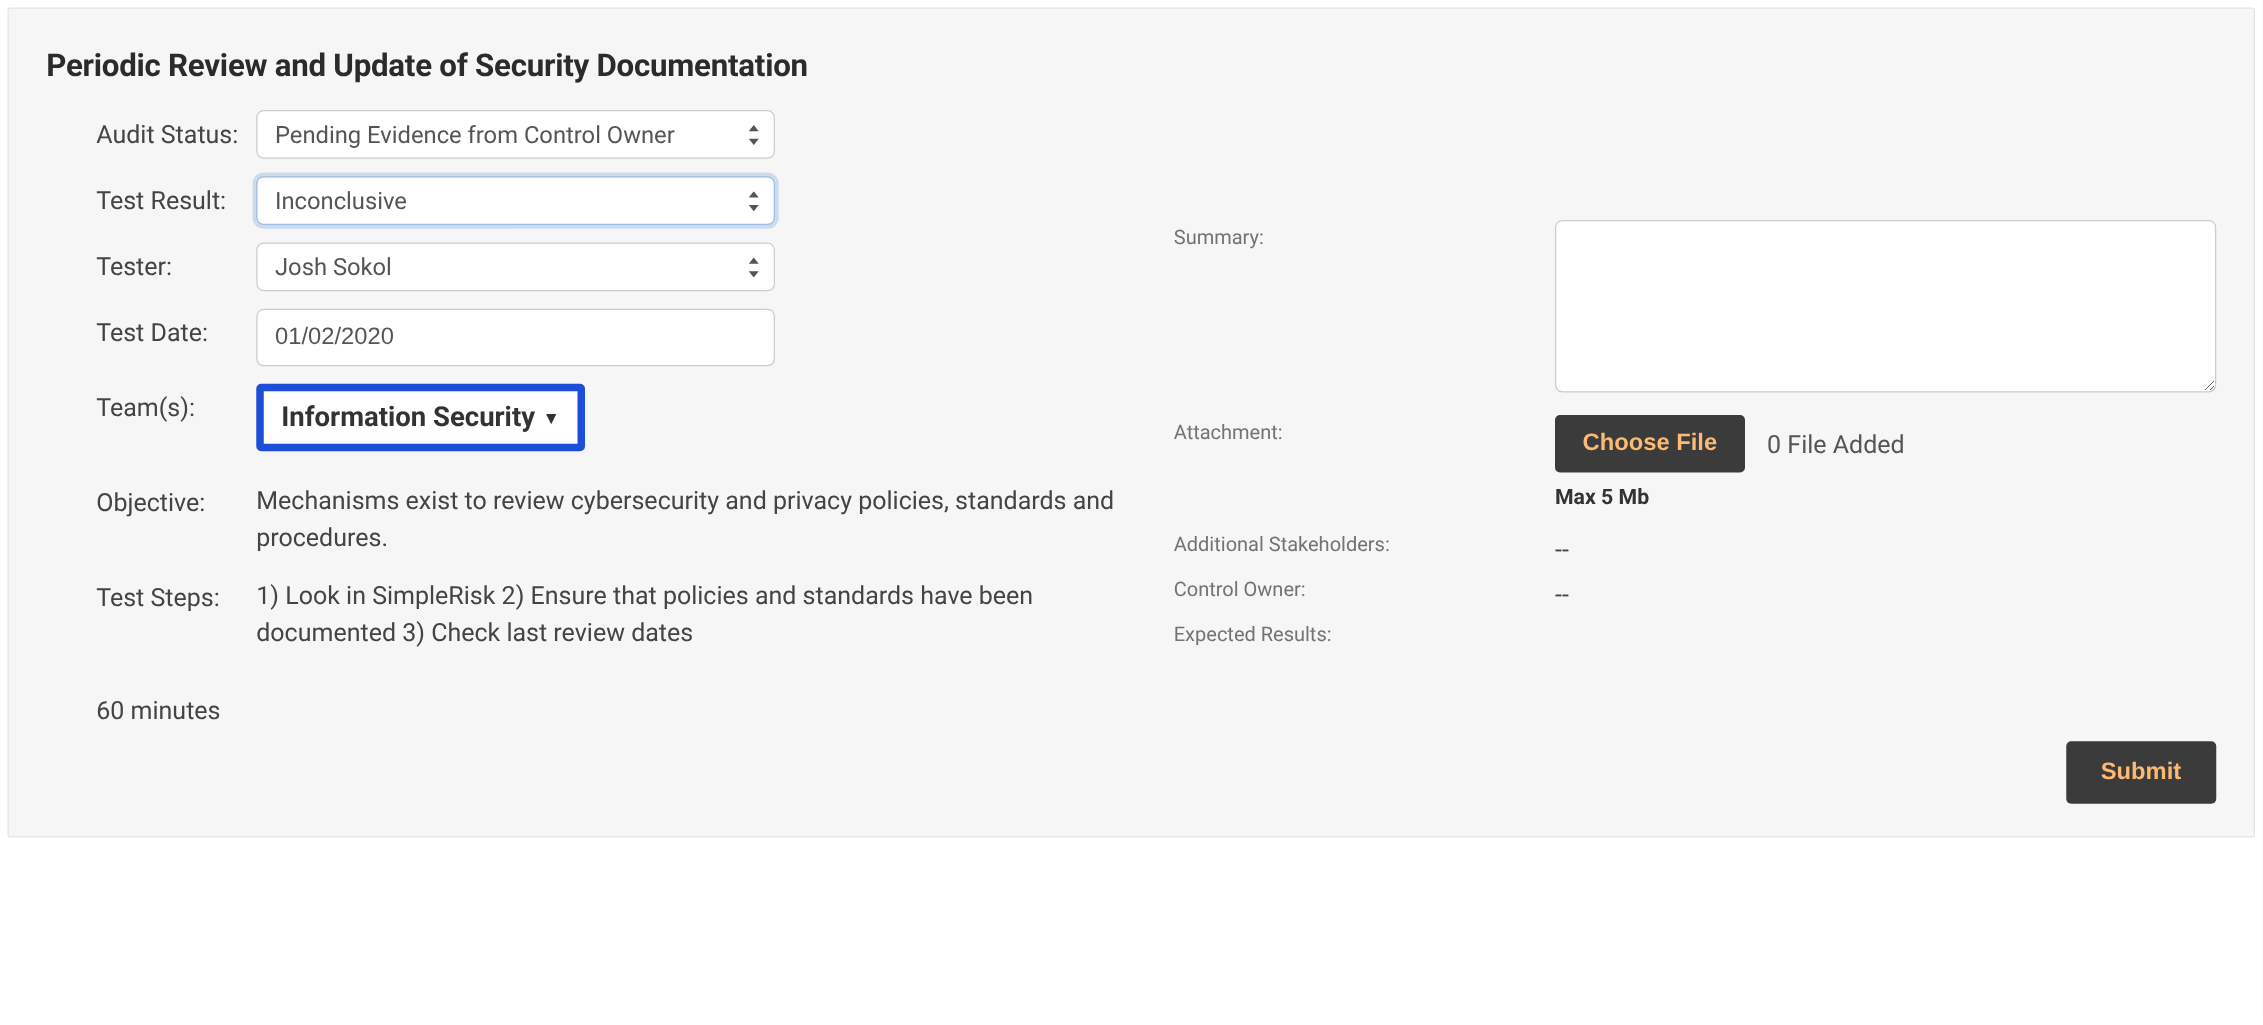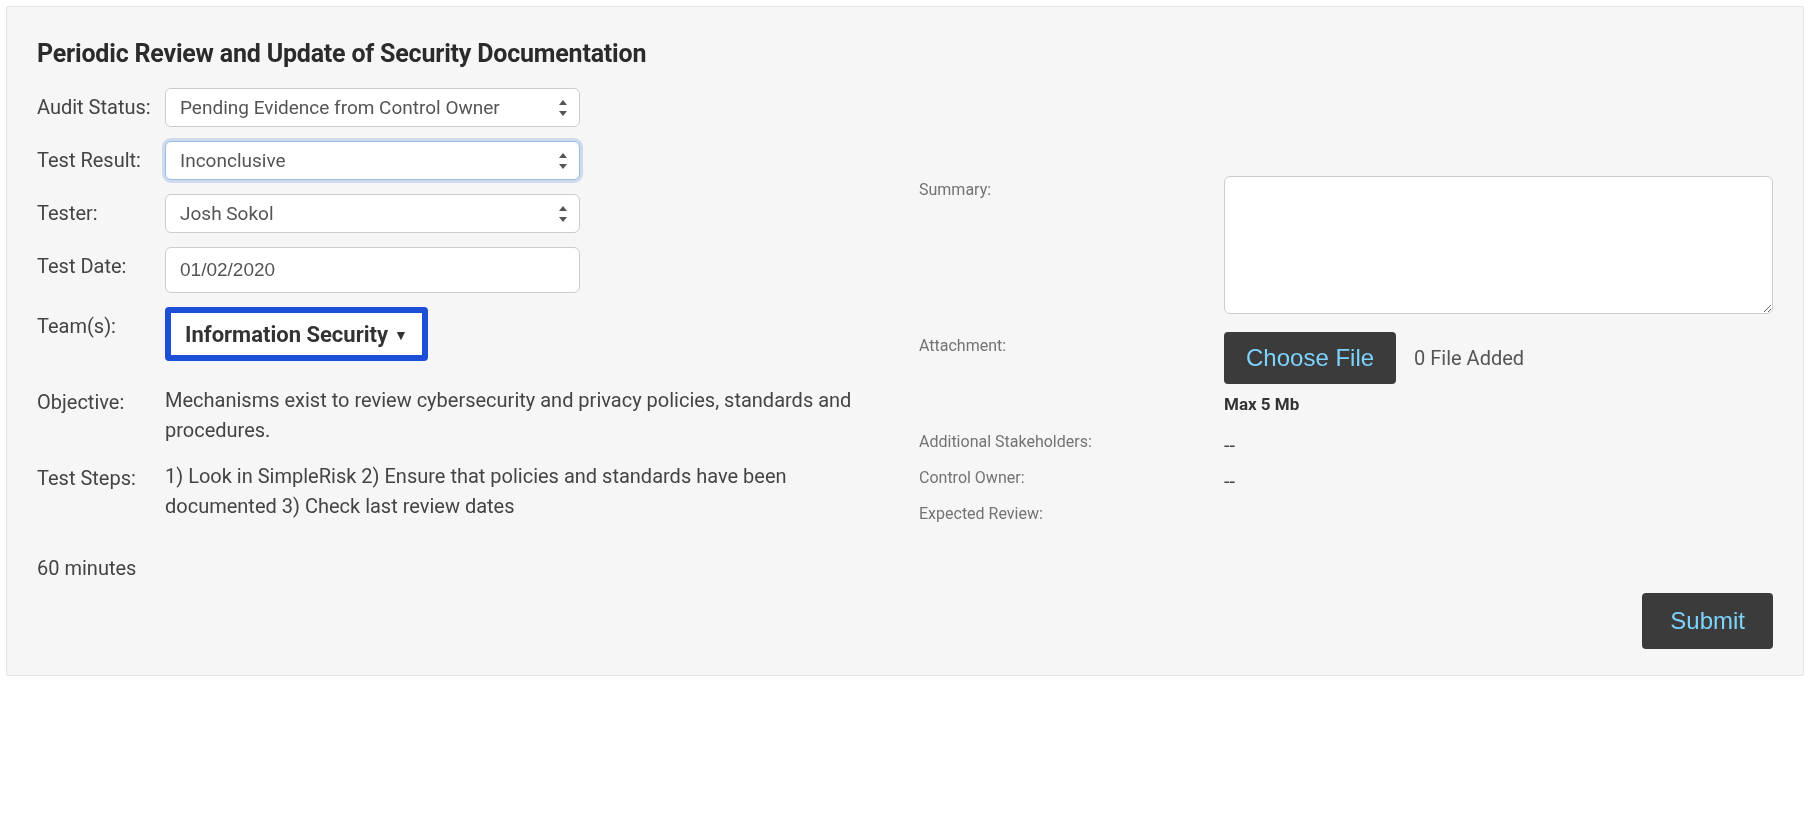--- a/index.html
+++ b/index.html
@@ -22,20 +22,21 @@
   .page-title {
     font-weight: 700;
     font-size: 25px;
     margin: 8px 0 20px 0;
     color: #2b2b2b;
     letter-spacing: -0.2px;
   }
   .two-col {
     display: flex;
     gap: 28px;
+    margin-left: 40px;
   }
   .col {
     flex: 1;
     min-width: 0;
   }
   .row {
     display: flex;
     align-items: flex-start;
     margin-bottom: 14px;
   }
@@ -131,25 +132,25 @@
     background: #fff;
     border: 1px solid #ccc;
     border-radius: 6px;
     resize: both;
     font-size: 18px;
     padding: 8px 10px;
     font-family: inherit;
   }
   .btn-dark {
     background: #3b3b3b;
-    color: #7dd3fc;
+    color: #fdba74;
     border: none;
     border-radius: 4px;
-    font-size: 24px;
-    font-weight: 400;
+    font-size: 19px;
+    font-weight: 700;
     padding: 12px 22px;
     cursor: pointer;
   }
   .file-row {
     display: flex;
     align-items: center;
     gap: 18px;
   }
   .file-status {
     font-size: 20px;
@@ -276,21 +277,21 @@
           <div class="label-wide">Additional Stakeholders:</div>
           <div class="value">--</div>
         </div>
 
         <div class="row tight">
           <div class="label-wide">Control Owner:</div>
           <div class="value">--</div>
         </div>
 
         <div class="row">
-          <div class="label-wide">Expected Review:</div>
+          <div class="label-wide">Expected Results:</div>
         </div>
 
       </div>
 
     </div>
 
     <div class="submit-row">
       <button type="button" class="btn-dark" style="padding:14px 28px;">Submit</button>
     </div>
 

